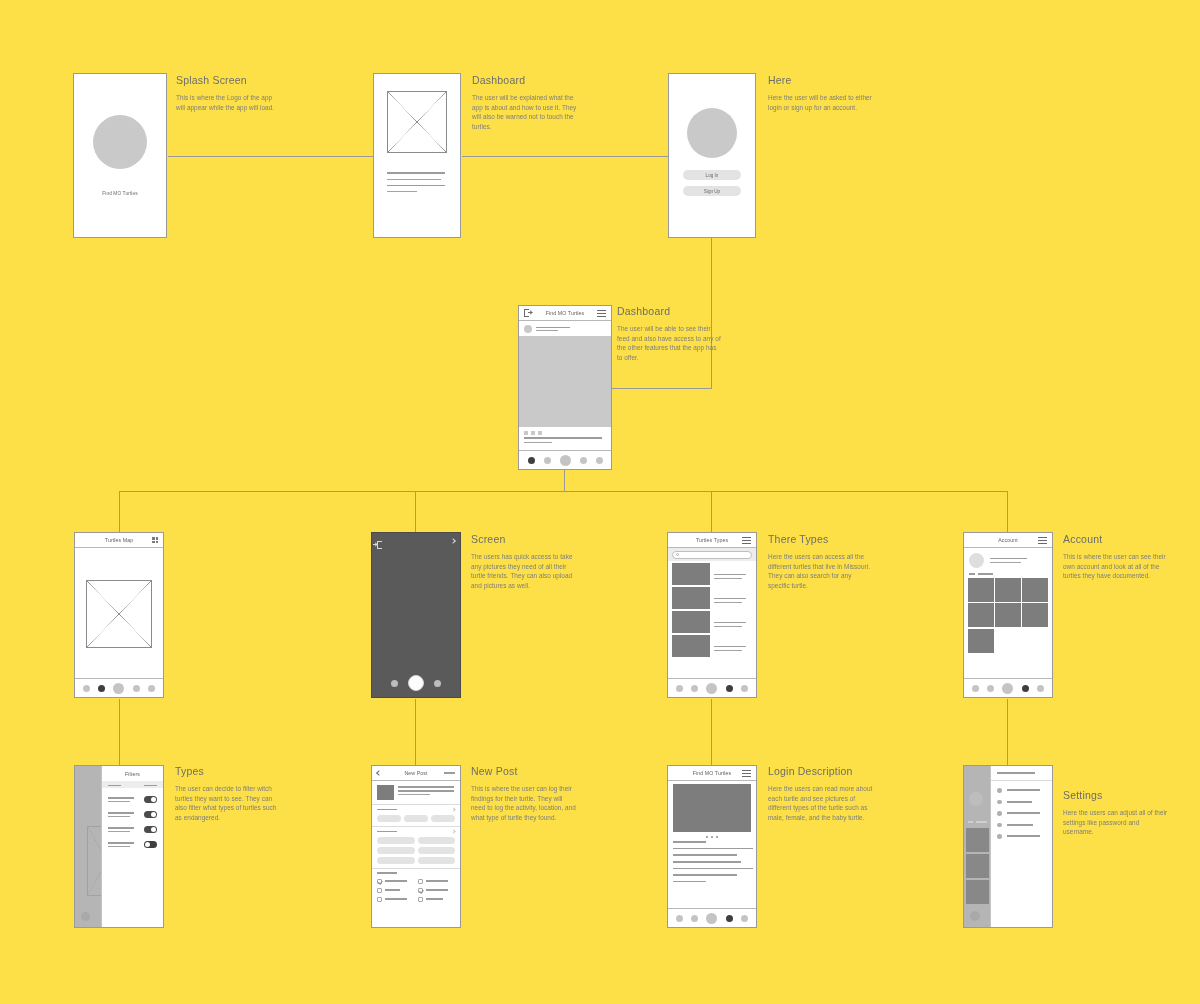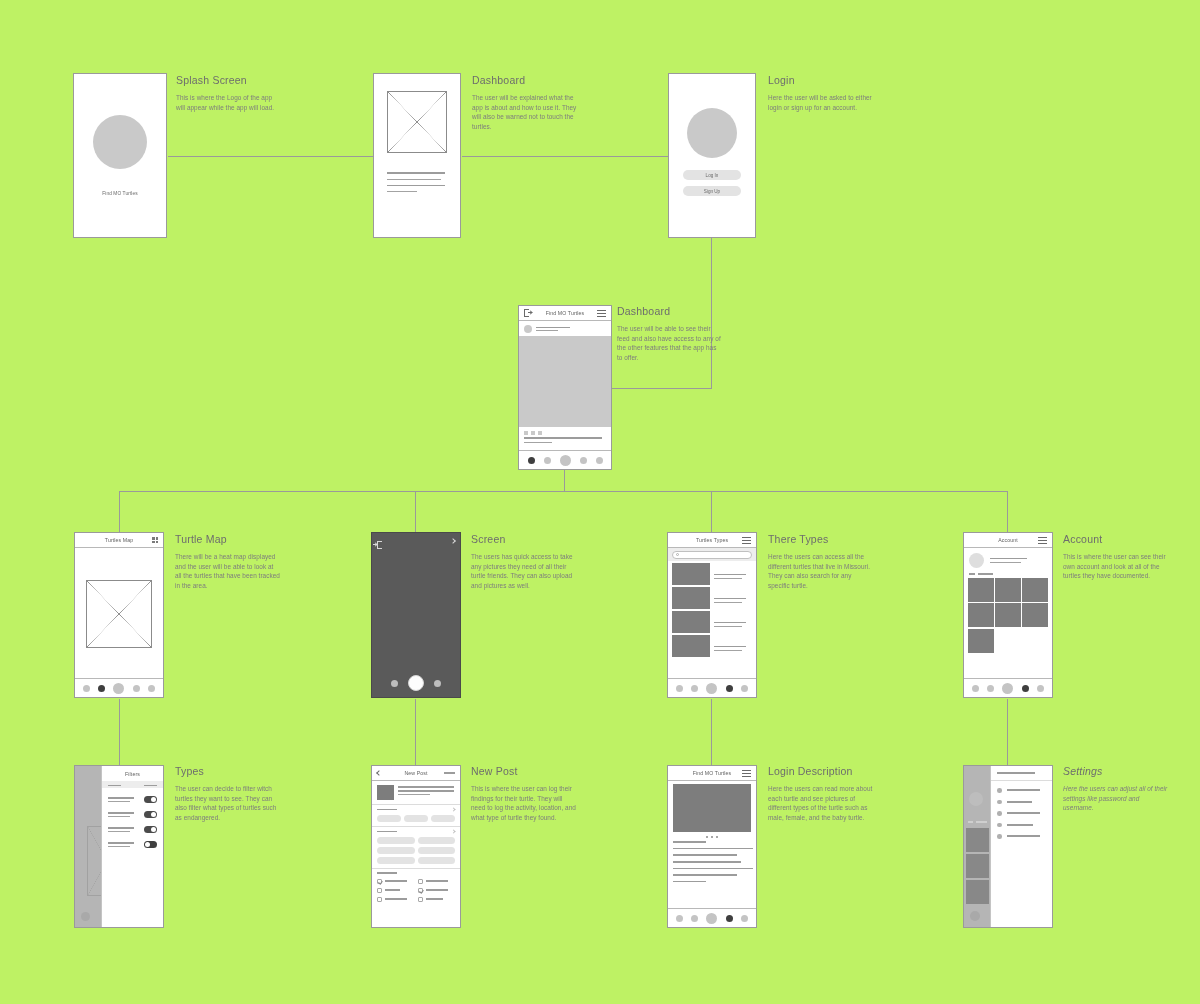--- a/index.html
+++ b/index.html
@@ -3,21 +3,21 @@
 <meta charset="utf-8">
 <title>App Flow Wireframe</title>
 <style>
   * { box-sizing: border-box; margin: 0; padding: 0; }
   html, body {
     width: 1200px; height: 1004px;
     background: #ffffff;
     font-family: "Liberation Sans", sans-serif;
     overflow: hidden;
   }
-  #canvas { position: relative; width: 1200px; height: 1004px; background: #bef264; }
+  #canvas { position: relative; width: 1200px; height: 1004px; background: #fde047; }
 
   
   .line { position: absolute; background: #9a9a9a; }
   .line.h { height: 1px; }
   .line.v { width: 1px; }
 
   
   .anno { position: absolute; width: 105px; }
   .anno .anno-title {
     font-size: 10.5px; color: #6d6d6d; font-weight: 400;
@@ -192,21 +192,21 @@
   </div>
 
   <div class="phone" style="left:668px; top:73px; width:88px; height:165px; display:flex; flex-direction:column;">
     <div class="ph-body" style="display:flex; flex-direction:column; align-items:center; padding-top:34px;">
       <div class="logo-circle" style="width:50px; height:50px;"></div>
       <div class="pill" style="width:58px; height:10px; margin-top:12px;">Log In</div>
       <div class="pill" style="width:58px; height:10px; margin-top:6px;">Sign Up</div>
     </div>
   </div>
   <div class="anno" style="left:768px; top:74px;">
-    <div class="anno-title">Login</div>
+    <div class="anno-title">Here</div>
     <div class="anno-body">Here the user will be asked to either login or sign up for an account.</div>
   </div>
 
   <div class="phone" style="left:518px; top:305px; width:94px; height:165px; display:flex; flex-direction:column;">
     <div class="ph-header">
       <span class="ic left">
         <span class="logout">
             <span class="bx"></span>
             <span class="ar"></span>
             <span class="ah"></span>
@@ -269,24 +269,20 @@
       <div class="xbox" style="width:66px; height:68px; margin-bottom:18px;"></div>
       <div class="navbar">
         <span class="dot"></span>
         <span class="dot active"></span>
         <span class="dot big"></span>
         <span class="dot"></span>
         <span class="dot"></span>
       </div>
     </div>
   </div>
-  <div class="anno" style="left:175px; top:533px;">
-    <div class="anno-title">Turtle Map</div>
-    <div class="anno-body">There will be a heat map displayed and the user will be able to look at all the turtles that have been tracked in the area.</div>
-  </div>
 
   <div class="phone dark" style="left:371px; top:532px; width:90px; height:166px;">
     <div style="position:absolute; left:0; top:0; right:0; height:16px; display:flex; align-items:center; justify-content:space-between; padding:0 5px;">
       <span>
         <span class="logout lightfg"><span class="bx"></span><span class="ar"></span><span class="ah"></span></span>
       </span>
       <span class="chev r light"></span>
     </div>
     <div class="cam-bar">
       <span class="cam-small"></span>
@@ -620,18 +616,18 @@
           <span class="bullet"></span>
           <span class="tline thick" style="width:26px;"></span>
         </div>
         <div style="display:flex; align-items:center; gap:5px;">
           <span class="bullet"></span>
           <span class="tline thick" style="width:33px;"></span>
         </div>
       </div>
     </div>
   </div>
-  <div class="anno" style="left:1063px; top:765px;font-style:italic;">
+  <div class="anno" style="left:1063px; top:789px;">
     <div class="anno-title">Settings</div>
     <div class="anno-body">Here the users can adjust all of their settings like password and username.</div>
   </div>
 
 </div>
 
 </body></html>

